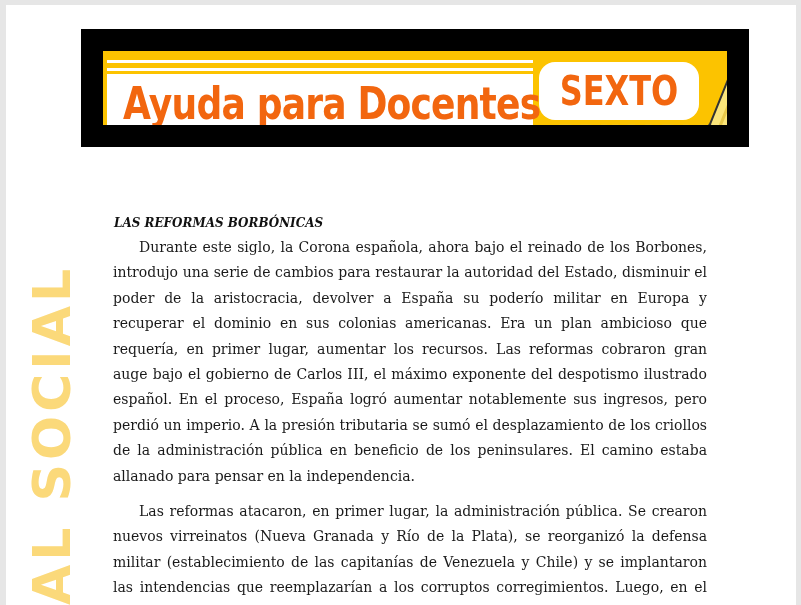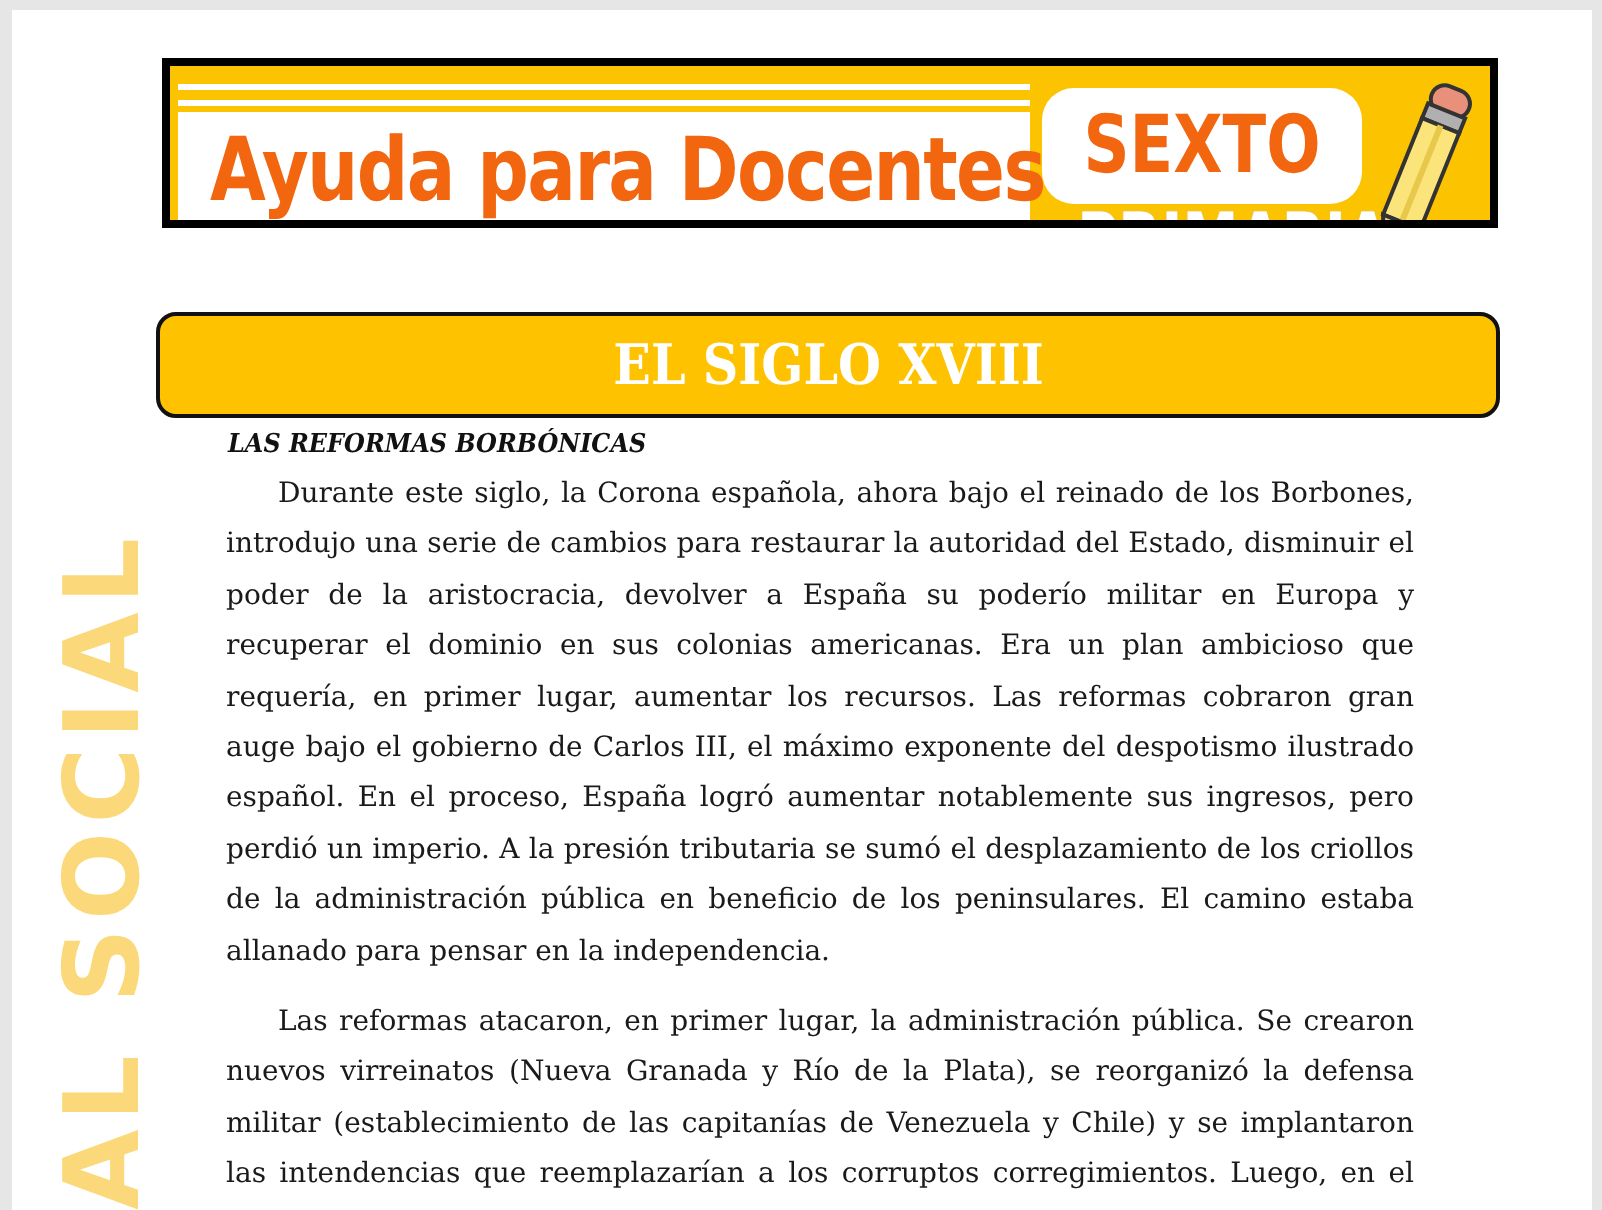--- a/index.html
+++ b/index.html
@@ -9,22 +9,22 @@
       position: relative;
       font-family: "DejaVu Serif", serif;
     }
     .page {
       position: absolute; left: 6px; top: 5px; width: 790px; height: 620px;
       background: #ffffff;
       overflow: hidden;
     }
     
     .banner {
-      position: absolute; left: 75px; top: 24px; width: 668px; height: 85px;
-      background: #000; box-sizing: border-box; padding: 4px;
+      position: absolute; left: 75px; top: 24px; width: 668px; height: 118px;
+      background: #000; box-sizing: border-box; padding: 22px;
     }
     .banner-inner {
       position: relative; width: 100%; height: 100%;
       background: #fcc300; overflow: hidden;
     }
     .stripe {
       position: absolute; left: 4px; width: 426px; background: #fff;
     }
     .stripe.s1 { top: 9px; height: 3px; }
     .stripe.s2 { top: 17px; height: 3px; }
@@ -123,23 +123,20 @@
           <rect x="24" y="16" width="20" height="8" fill="#b0b0b0" stroke="#333" stroke-width="2"></rect>
           <rect x="24" y="24" width="20" height="52" fill="#fbe57a" stroke="#333" stroke-width="2"></rect>
           <line x1="34" y1="24" x2="34" y2="76" stroke="#e8c84a" stroke-width="3"></line>
           <polygon points="24,76 44,76 34,100" fill="#f3c99a" stroke="#333" stroke-width="2"></polygon>
           <polygon points="30,90 38,90 34,100" fill="#222"></polygon>
         </g>
       </svg>
     </div>
   </div>
 
-  <div class="title-box">
-    <span class="title-text">EL SIGLO XVIII</span>
-  </div>
 
   <div class="section-heading">LAS REFORMAS BORBÓNICAS</div>
 
   <div class="content">
     <p>Durante este siglo, la Corona española, ahora bajo el reinado de los Borbones, introdujo una serie de cambios para restaurar la autoridad del Estado, disminuir el poder de la aristocracia, devolver a España su poderío militar en Europa y recuperar el dominio en sus colonias americanas. Era un plan ambicioso que requería, en primer lugar, aumentar los recursos. Las reformas cobraron gran auge bajo el gobierno de Carlos III, el máximo exponente del despotismo ilustrado español. En el proceso, España logró aumentar notablemente sus ingresos, pero perdió un imperio. A la presión tributaria se sumó el desplazamiento de los criollos de la administración pública en beneficio de los peninsulares. El camino estaba allanado para pensar en la independencia.</p>
     <p>Las reformas atacaron, en primer lugar, la administración pública. Se crearon nuevos virreinatos (Nueva Granada y Río de la Plata), se reorganizó la defensa militar (establecimiento de las capitanías de Venezuela y Chile) y se implantaron las intendencias que reemplazarían a los corruptos corregimientos. Luego, en el plano</p>
   </div>
 
 </div>
 

